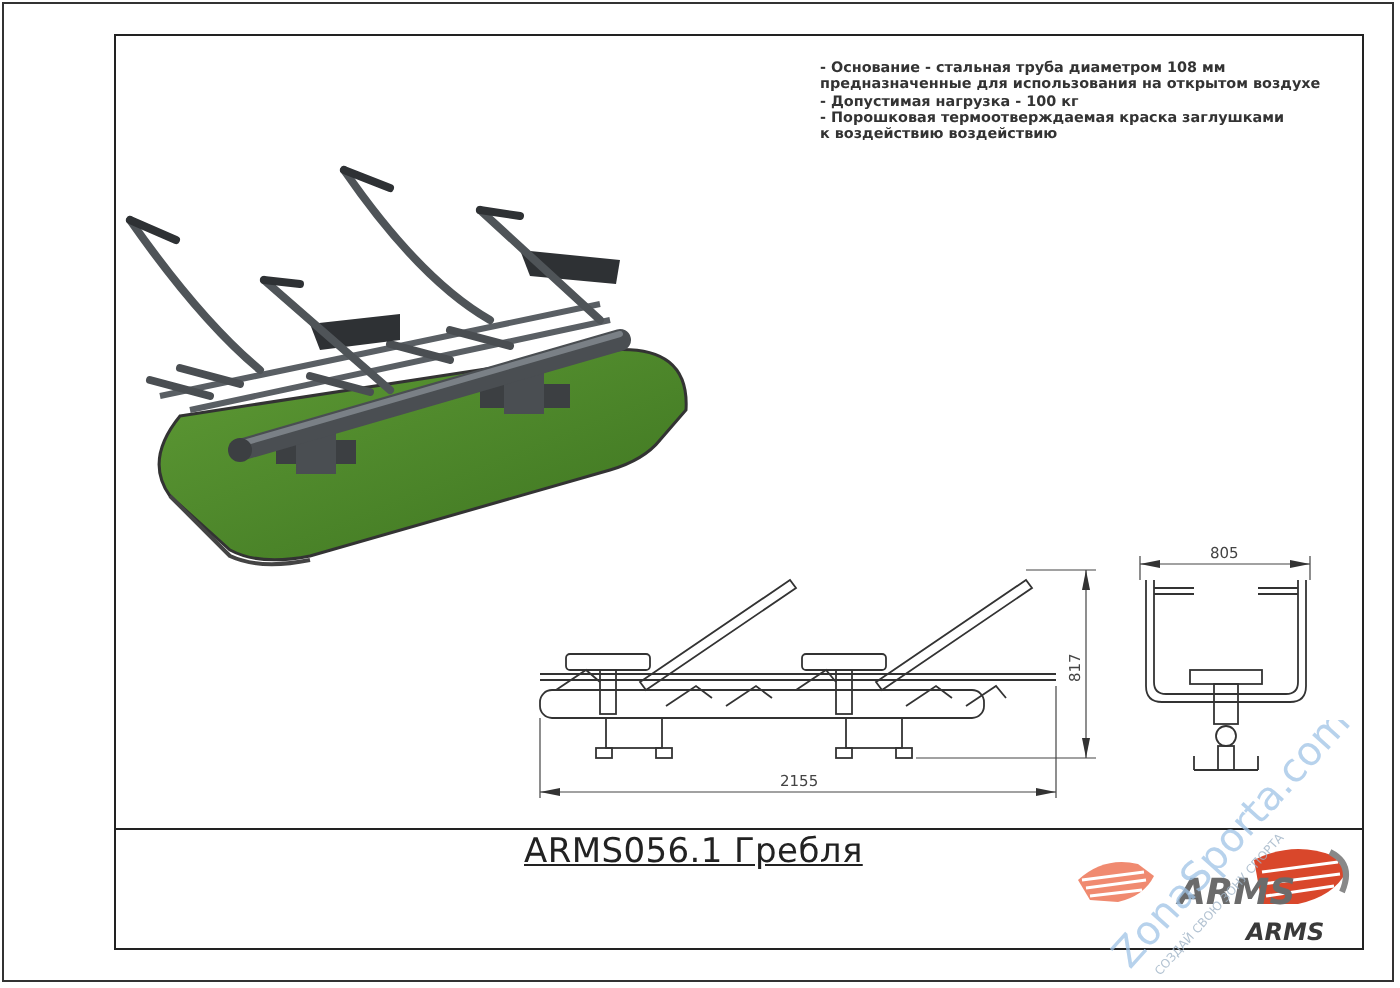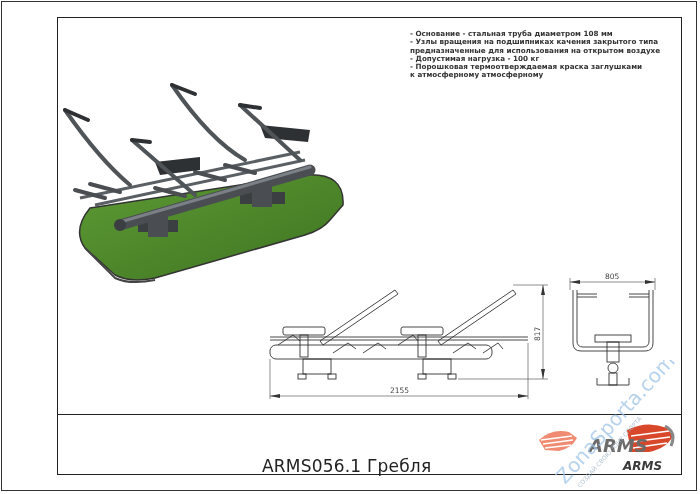--- a/index.html
+++ b/index.html
@@ -2,42 +2,41 @@
 <html><head>
 <meta charset="utf-8">
 <style>
   html,body{margin:0;padding:0;background:#fff;}
   body{width:700px;height:494px;position:relative;overflow:hidden;font-family:"DejaVu Sans","Liberation Sans",sans-serif;}
   .outer-frame{position:absolute;left:1px;top:1px;width:696px;height:490px;border:1.5px solid #333;box-sizing:border-box;}
   .inner-frame{position:absolute;left:57px;top:17px;width:625px;height:458px;border:1.5px solid #222;box-sizing:border-box;}
   .title-separator{position:absolute;left:57px;top:414px;width:625px;height:0;border-top:1.5px solid #222;}
   .spec-list{position:absolute;left:410px;top:30px;width:270px;font-size:7.2px;line-height:8.3px;color:#333;}
   .spec-list div{white-space:nowrap;font-weight:bold;}
-  .title{position:absolute;left:262px;top:456px;font-size:17px;color:#222;letter-spacing:0.2px;font-family:"DejaVu Sans",sans-serif;}
+  .title{position:absolute;left:262px;top:416px;font-size:17px;color:#222;letter-spacing:0.2px;font-family:"DejaVu Sans",sans-serif;text-decoration:underline;}
   .render{position:absolute;left:60px;top:80px;width:300px;height:210px;}
   .side-view{position:absolute;left:258px;top:283px;width:295px;height:125px;}
   .front-view{position:absolute;left:555px;top:268px;width:115px;height:125px;}
   .dim-text{font-size:7.5px;fill:#444;font-family:"DejaVu Sans",sans-serif;}
   .logo{position:absolute;left:527px;top:418px;width:150px;height:60px;}
   .watermark{position:absolute;left:545px;top:360px;width:170px;height:130px;pointer-events:none;}
 </style>
 </head>
 <body>
 
 <div class="outer-frame"></div>
 <div class="inner-frame"></div>
 <div class="title-separator"></div>
 
 <div class="spec-list">
   <div>- Основание - стальная труба диаметром 108 мм</div>
-  <div>- Узлы вращения на подшипниках качения закрытого типа</div>
   <div>предназначенные для использования на открытом воздухе</div>
   <div>- Допустимая нагрузка - 100 кг</div>
   <div>- Порошковая термоотверждаемая краска заглушками</div>
-  <div>к атмосферному атмосферному</div>
+  <div>к воздействию воздействию</div>
 </div>
 
 <svg class="render" viewBox="0 0 300 210">
   <defs>
     <linearGradient id="g1" x1="0" y1="0" x2="1" y2="1">
       <stop offset="0" stop-color="#5e9a35"></stop>
         <stop offset="1" stop-color="#3d7420"></stop>
     </linearGradient>
   </defs>
 

